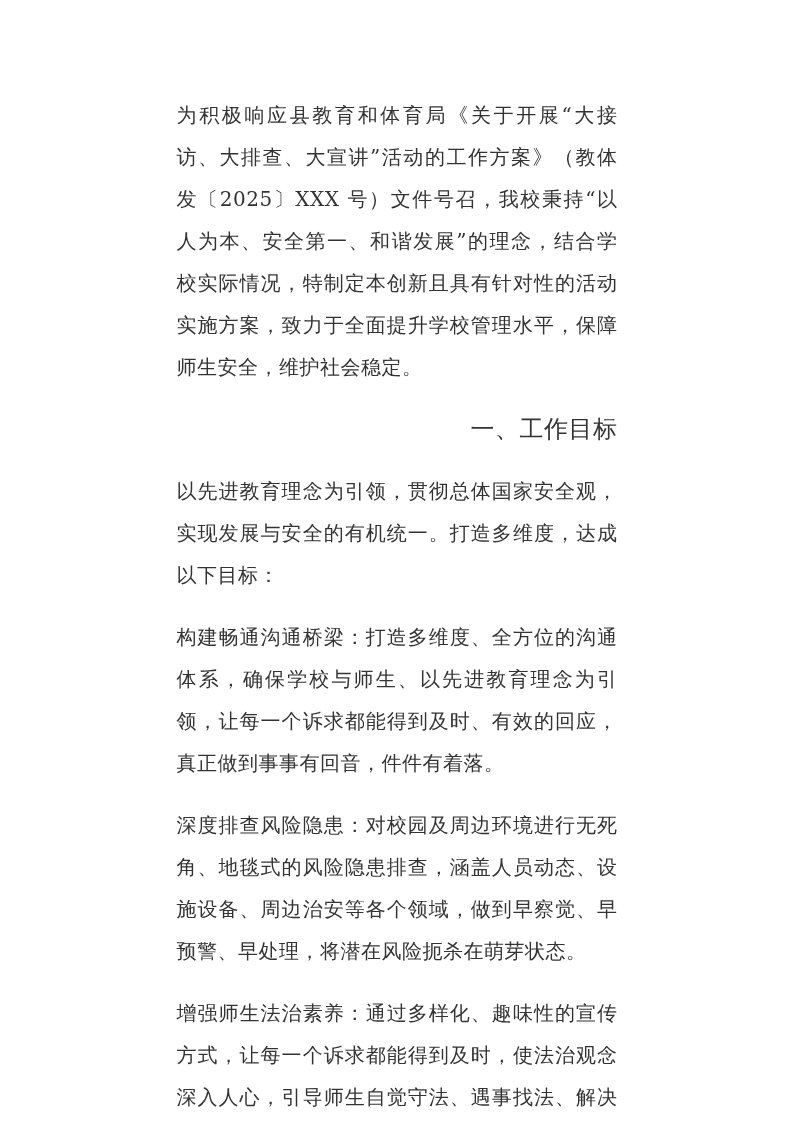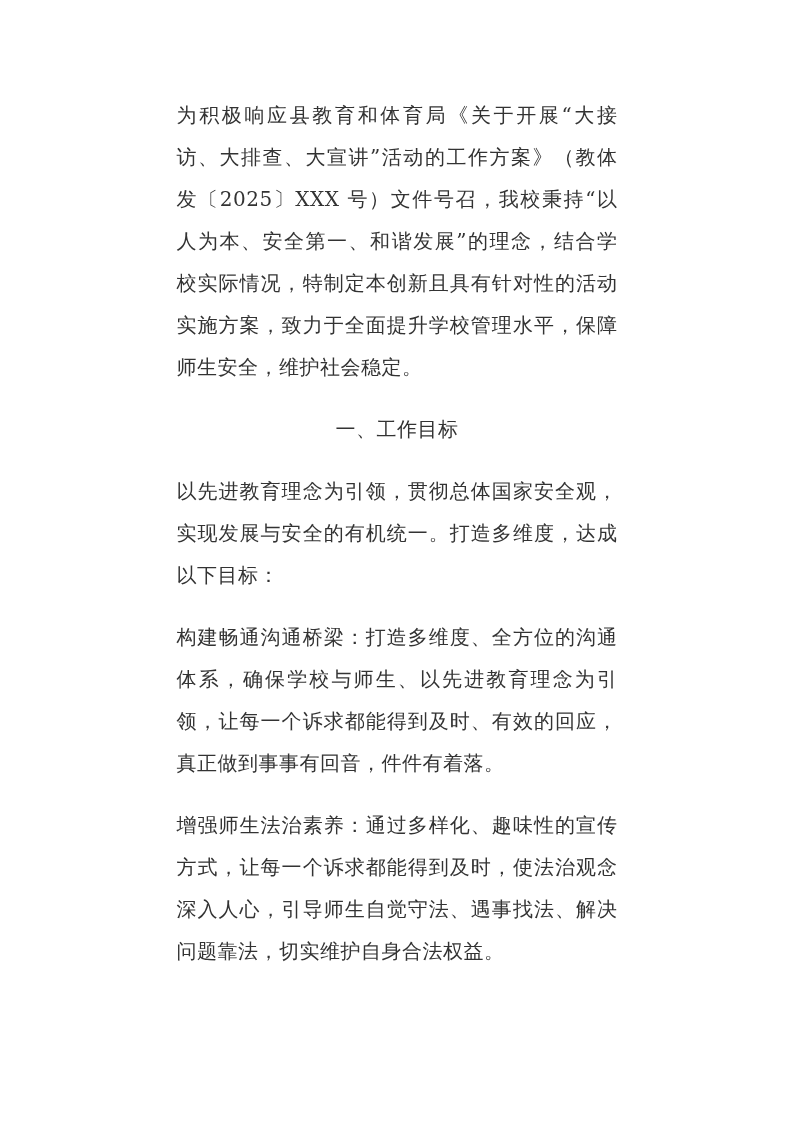--- a/index.html
+++ b/index.html
@@ -23,39 +23,40 @@
     font-size: 20px;
     line-height: 42px;
     margin: 0 0 20px 0;
     text-align: justify;
     text-justify: inter-ideograph;
     word-break: break-all;
     letter-spacing: 0.5px;
     font-weight: 400;
   }
   .doc-heading {
-    font-size: 20px;
+    font-size: 24px;
     line-height: 42px;
     margin: 0 0 20px 0;
-    text-align: center;
+    text-align: right;
     word-break: break-all;
     letter-spacing: 0.5px;
     font-weight: 400;
   }
   .doc-paragraph:last-child {
     margin-bottom: 0;
   }
 </style>
 </head>
 <body>
 
 <div class="page">
   <p class="doc-paragraph">为积极响应县教育和体育局《关于开展“大接访、大排查、大宣讲”活动的工作方案》（教体发〔2025〕XXX 号）文件号召，我校秉持“以人为本、安全第一、和谐发展”的理念，结合学校实际情况，特制定本创新且具有针对性的活动实施方案，致力于全面提升学校管理水平，保障师生安全，维护社会稳定。</p>
 
   <p class="doc-heading">一、工作目标</p>
 
   <p class="doc-paragraph">以先进教育理念为引领，贯彻总体国家安全观，实现发展与安全的有机统一。打造多维度，达成以下目标：</p>
 
   <p class="doc-paragraph">构建畅通沟通桥梁：打造多维度、全方位的沟通体系，确保学校与师生、以先进教育理念为引领，让每一个诉求都能得到及时、有效的回应，真正做到事事有回音，件件有着落。</p>
 
+  <p class="doc-paragraph">深度排查风险隐患：对校园及周边环境进行无死角、地毯式的风险隐患排查，涵盖人员动态、设施设备、周边治安等各个领域，做到早察觉、早预警、早处理，将潜在风险扼杀在萌芽状态。</p>
 
   <p class="doc-paragraph">增强师生法治素养：通过多样化、趣味性的宣传方式，让每一个诉求都能得到及时，使法治观念深入人心，引导师生自觉守法、遇事找法、解决问题靠法，切实维护自身合法权益。</p>
 </div>
 
 </body></html>

